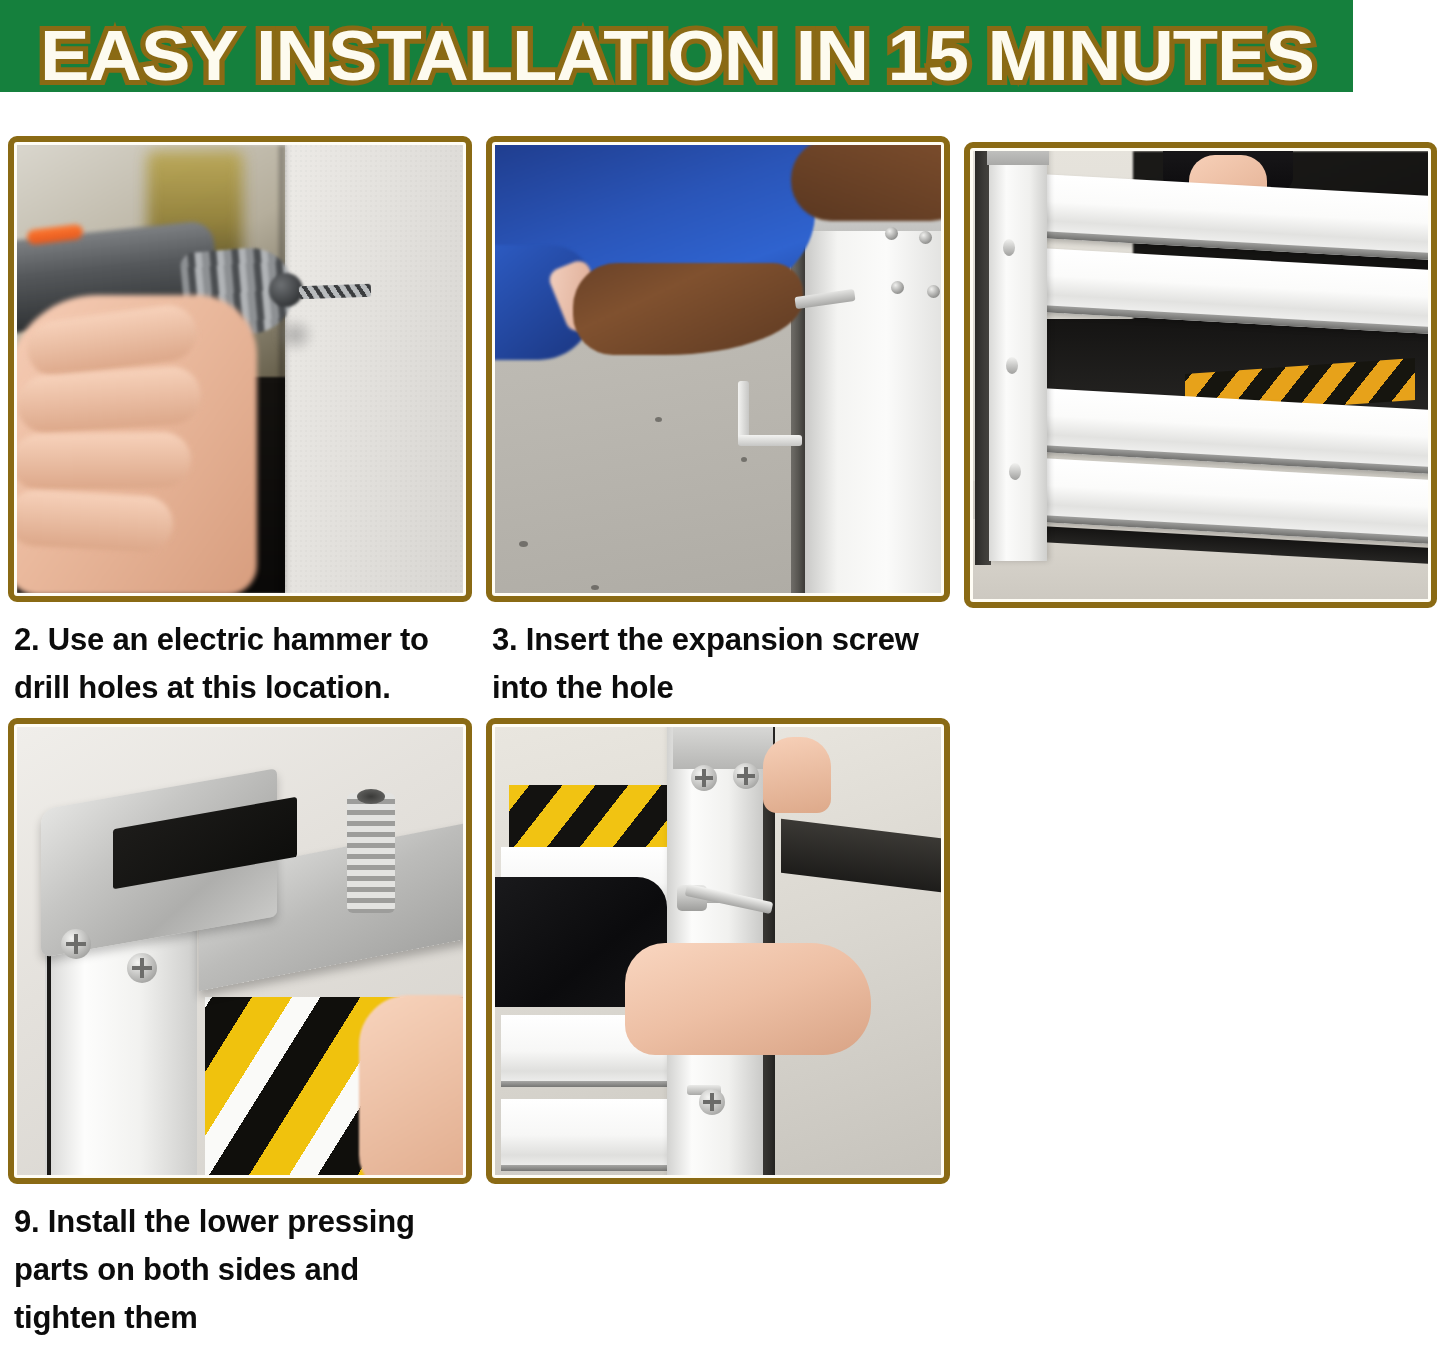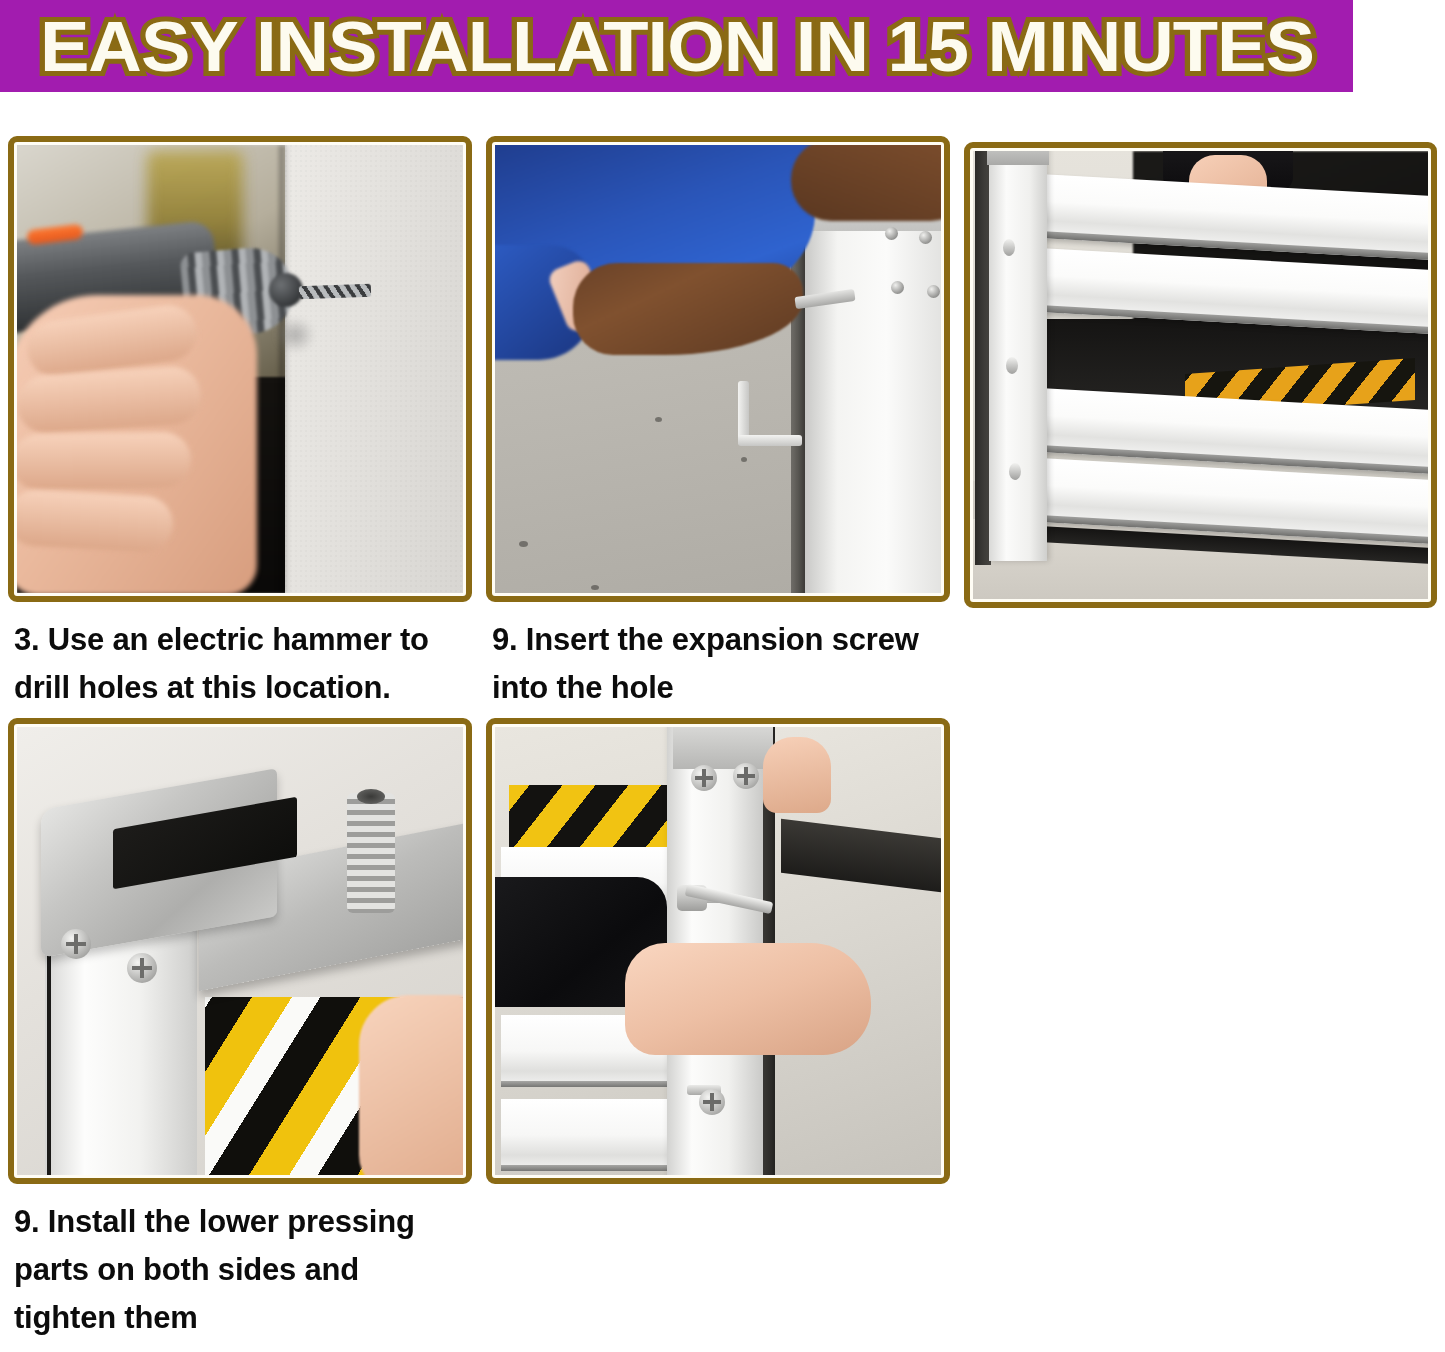--- a/index.html
+++ b/index.html
@@ -16,23 +16,23 @@
   }
 
   
   .title-bar {
     position: absolute;
     left: 0;
     top: 0;
     width: 1353px;
     height: 92px;
     display: flex;
-    align-items: center;
+    align-items: flex-end;
     justify-content: center;
-    background: #a21caf;
+    background: #15803d;
   }
   .title-text {
     font-family: "Liberation Sans Narrow", "Liberation Sans", sans-serif;
     font-weight: bold;
     font-size: 70px;
     line-height: 72px;
     letter-spacing: -1px;
     transform: scaleX(1.06);
     color: #fdfbef;
     -webkit-text-stroke: 10px #8a6a14;
@@ -652,21 +652,21 @@
         <div class="s2-chuck-tip"></div>
         <div class="s2-dust"></div>
         <div class="s2-bit"></div>
         <div class="s2-hand"></div>
         <div class="s2-finger" style="left:10px;top:168px;width:170px;height:56px;transform:rotate(-8deg);"></div>
         <div class="s2-finger" style="left:0px;top:226px;width:184px;height:58px;transform:rotate(-4deg);"></div>
         <div class="s2-finger" style="left:-6px;top:288px;width:180px;height:56px;transform:rotate(-1deg);"></div>
         <div class="s2-finger" style="left:-10px;top:348px;width:166px;height:56px;transform:rotate(3deg);"></div>
       </div>
     </div>
-    <div class="caption">3. Use an electric hammer to drill holes at this location.</div>
+    <div class="caption">2. Use an electric hammer to drill holes at this location.</div>
   </div>
 
   <div class="cell row1">
     <div class="photo-frame">
       <div class="photo">
         <div class="s3-floor"></div>
         <div class="s3-speck" style="left:160px;top:272px;width:7px;height:5px;"></div>
         <div class="s3-speck" style="left:24px;top:396px;width:9px;height:6px;"></div>
         <div class="s3-speck" style="left:246px;top:312px;width:6px;height:5px;"></div>
         <div class="s3-speck" style="left:96px;top:440px;width:8px;height:5px;"></div>
@@ -680,21 +680,21 @@
         <div class="s3-shirt"></div>
         <div class="s3-shirt2"></div>
         <div class="s3-arm2"></div>
         <div class="s3-cuff"></div>
         <div class="s3-arm"></div>
         <div class="s3-tool"></div>
         <div class="s3-wrench-v"></div>
         <div class="s3-wrench-h"></div>
       </div>
     </div>
-    <div class="caption">9. Insert the expansion screw into the hole</div>
+    <div class="caption">3. Insert the expansion screw into the hole</div>
   </div>
 
   <div class="cell row2">
     <div class="photo-frame">
       <div class="photo">
         <div class="s4-bg"></div>
         <div class="s4-wallback"></div>
         <div class="s4-dark"></div>
         <div class="s4-floor"></div>
         <div class="s4-gapdark" style="left:62px;top:168px;width:398px;height:96px;"></div>

